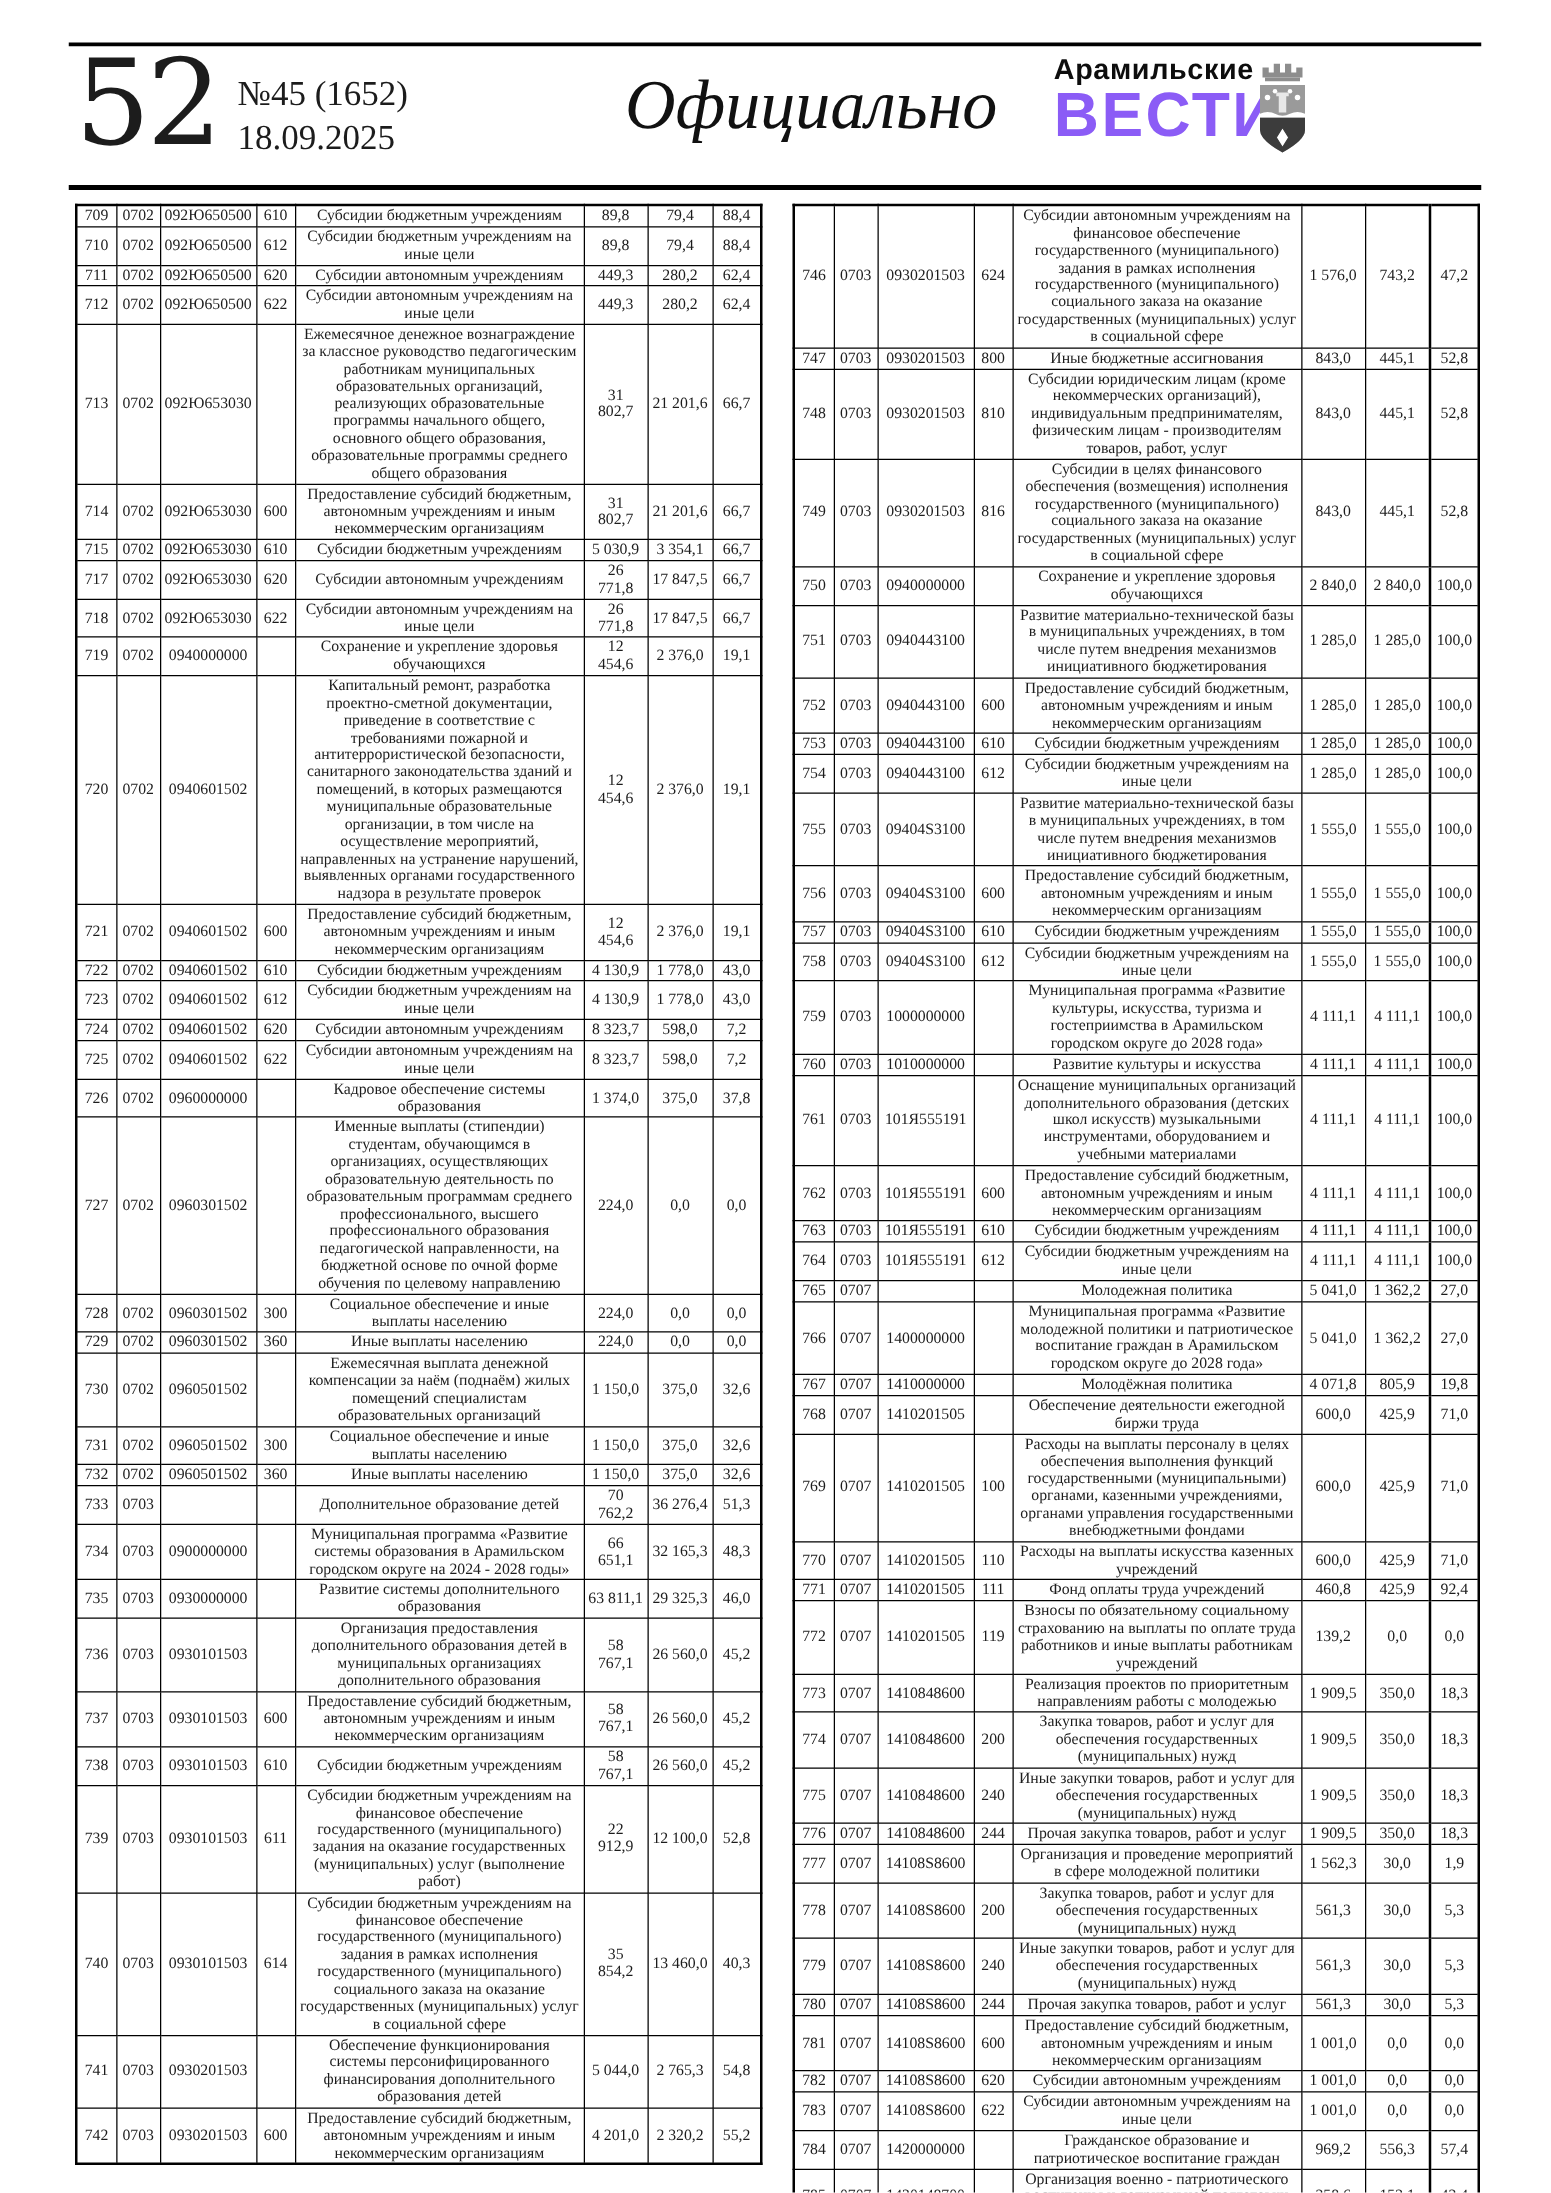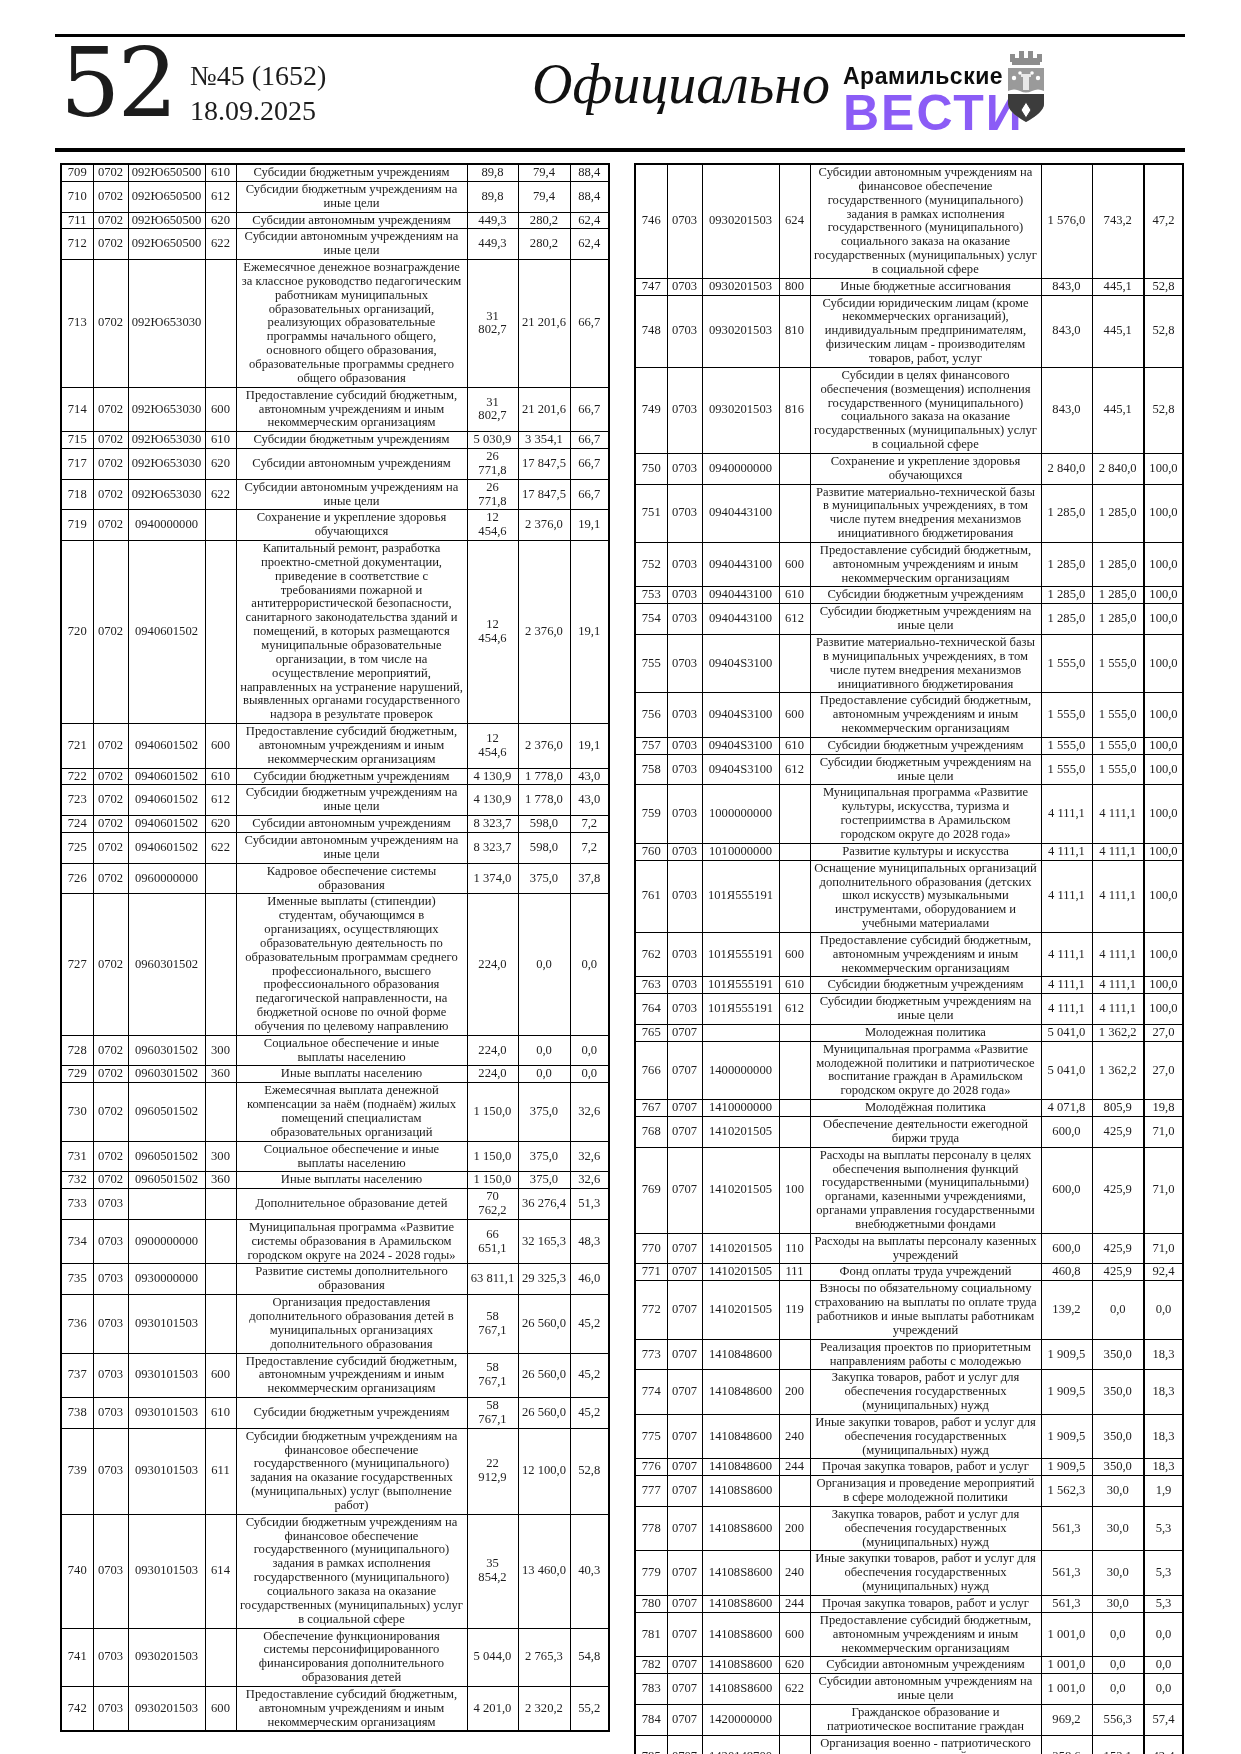--- a/index.html
+++ b/index.html
@@ -4,22 +4,22 @@
 <style>
   html,body{margin:0;padding:0;background:#ffffff;}
   body{width:1241px;height:1754px;position:relative;font-family:"Liberation Serif",serif;color:#1c1c1c;overflow:hidden;}
   .page{position:absolute;inset:0;background:#fff;}
 
   
   .top-rule{position:absolute;left:55px;top:34px;width:1130px;height:3px;background:#000;}
   .header-rule{position:absolute;left:55px;top:148px;width:1130px;height:4px;background:#000;}
   .page-num{position:absolute;left:60px;top:36px;font-size:95px;font-weight:normal;line-height:1;letter-spacing:-3px;font-family:"DejaVu Serif",serif;}
   .issue-block{position:absolute;left:190px;top:58px;font-size:28px;line-height:1.25;font-family:"Liberation Serif",serif;}
-  .section-title{position:absolute;left:500px;top:52px;width:330px;text-align:right;font-size:56px;font-style:italic;font-family:"Liberation Serif",serif;color:#111;}
-  .masthead{position:absolute;left:843px;top:63px;width:260px;}
+  .section-title{position:absolute;left:500px;top:52px;width:330px;text-align:left;font-size:56px;font-style:italic;font-family:"Liberation Serif",serif;color:#111;}
+  .masthead{position:absolute;left:843px;top:42px;width:260px;}
   .mh-line1{font-family:"Liberation Sans",sans-serif;font-weight:bold;font-size:23px;color:#0d0d0d;letter-spacing:0.5px;}
   .mh-line2{font-family:"Liberation Sans",sans-serif;font-weight:bold;font-size:50px;line-height:0.92;color:#8b5cf6;letter-spacing:2px;}
   .crest{position:absolute;left:1000px;top:46px;}
 
   
   .budget-table{position:absolute;border-collapse:collapse;table-layout:fixed;width:548px;font-size:12.6px;line-height:1.1;font-family:"Liberation Serif",serif;}
   #table-left{left:60px;top:163px;}
   #table-right{left:634px;top:163px;}
   .budget-table td{border:1px solid #000;text-align:center;vertical-align:middle;padding:1px 3px;word-wrap:break-word;}
   .budget-table{border:2px solid #000;}
@@ -663,21 +663,21 @@
           <td class="c4">Расходы на выплаты персоналу в целях обеспечения выполнения функций государственными (муниципальными) органами, казенными учреждениями, органами управления государственными внебюджетными фондами</td>
           <td class="c5">600,0</td>
           <td class="c6">425,9</td>
           <td class="c7">71,0</td>
         </tr>
         <tr>
           <td class="c0">770</td>
           <td class="c1">0707</td>
           <td class="c2">1410201505</td>
           <td class="c3">110</td>
-          <td class="c4">Расходы на выплаты персоналу казенных учреждений</td>
+          <td class="c4">Расходы на выплаты искусства казенных учреждений</td>
           <td class="c5">600,0</td>
           <td class="c6">425,9</td>
           <td class="c7">71,0</td>
         </tr>
         <tr>
           <td class="c0">771</td>
           <td class="c1">0707</td>
           <td class="c2">1410201505</td>
           <td class="c3">111</td>
           <td class="c4">Фонд оплаты труда учреждений</td>

